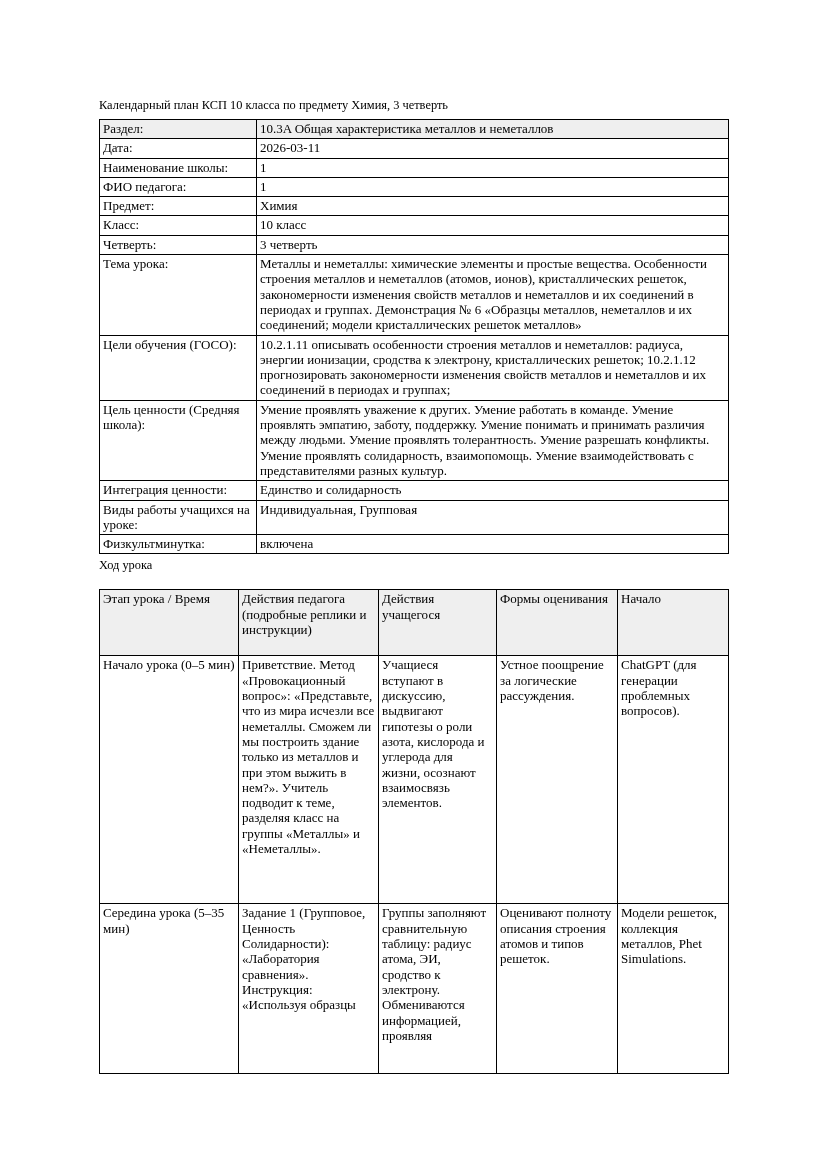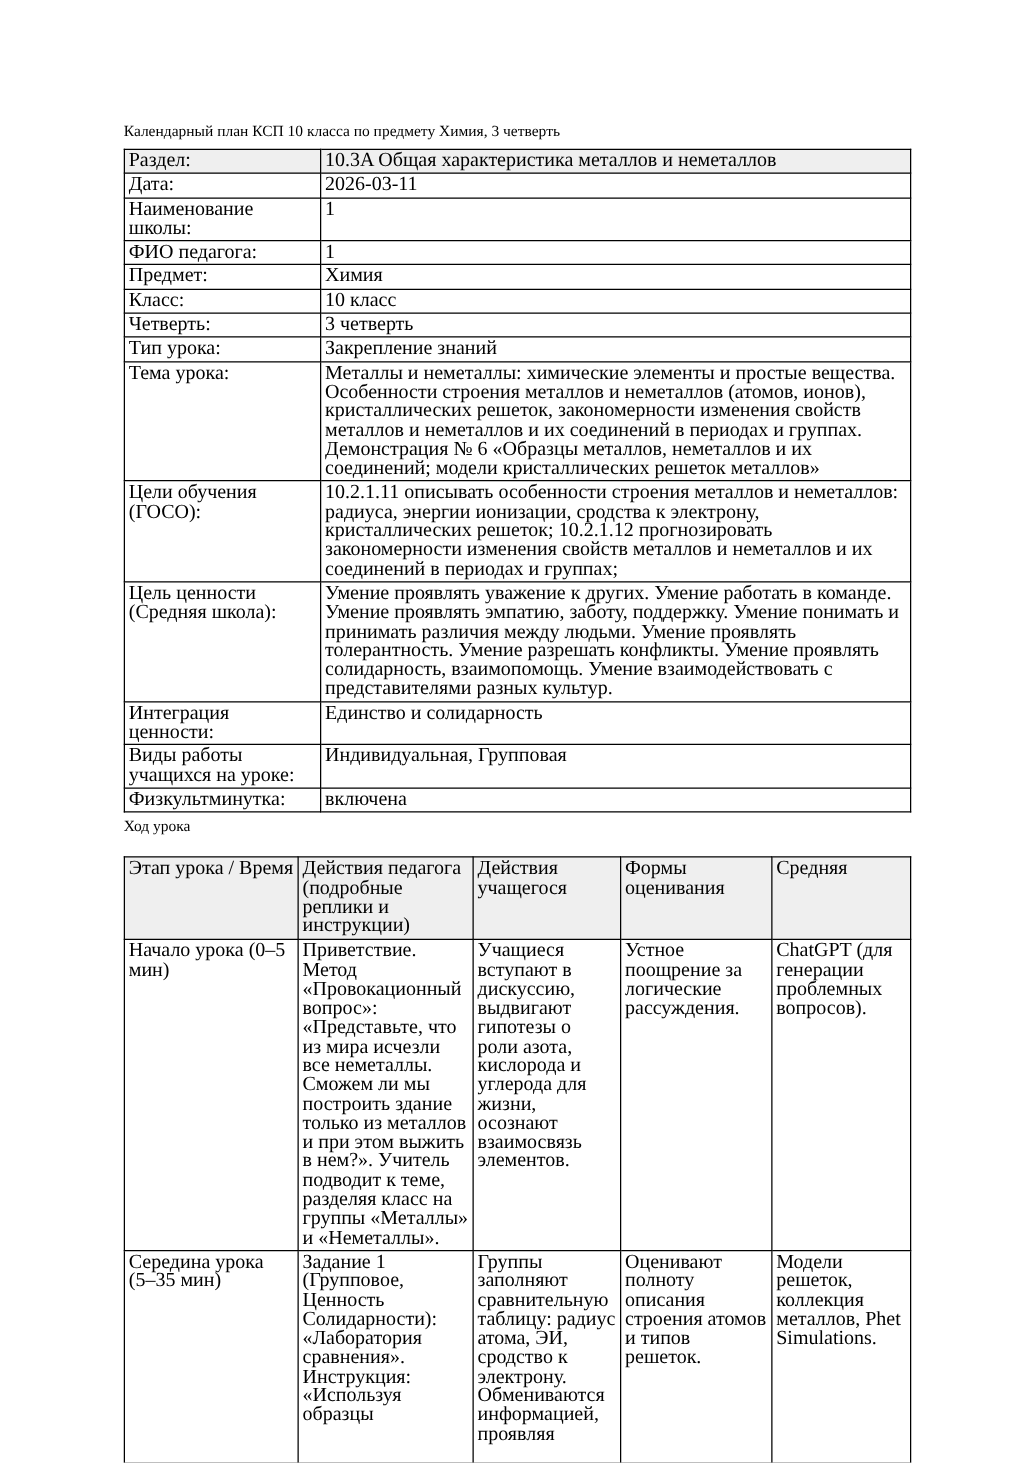--- a/index.html
+++ b/index.html
@@ -31,21 +31,21 @@
   }
   .section-label {
     font-size: 12.4px;
     line-height: 16px;
     margin: 3px 0 16px 0;
   }
   table {
     border-collapse: collapse;
     table-layout: fixed;
     width: 629px;
-    font-size: 16px;
+    font-size: 13px;
     line-height: 15.3px;
   }
   table td, table th {
     border: 1px solid #000000;
     vertical-align: top;
     padding: 1px 3px 2px 3px;
     text-align: left;
     font-weight: normal;
     word-wrap: break-word;
     overflow-wrap: break-word;
@@ -101,24 +101,20 @@
         </tr>
         <tr>
           <td>Класс:</td>
           <td>10 класс</td>
         </tr>
         <tr>
           <td>Четверть:</td>
           <td>3 четверть</td>
         </tr>
         <tr>
-          <td>Тип урока:</td>
-          <td>Закрепление знаний</td>
-        </tr>
-        <tr>
           <td>Тема урока:</td>
           <td>Металлы и неметаллы: химические элементы и простые вещества. Особенности строения металлов и неметаллов (атомов, ионов), кристаллических решеток, закономерности изменения свойств металлов и неметаллов и их соединений в периодах и группах. Демонстрация № 6 «Образцы металлов, неметаллов и их соединений; модели кристаллических решеток металлов»</td>
         </tr>
         <tr>
           <td>Цели обучения (ГОСО):</td>
           <td>10.2.1.11 описывать особенности строения металлов и неметаллов: радиуса, энергии ионизации, сродства к электрону, кристаллических решеток; 10.2.1.12 прогнозировать закономерности изменения свойств металлов и неметаллов и их соединений в периодах и группах;</td>
         </tr>
         <tr>
           <td>Цель ценности (Средняя школа):</td>
           <td>Умение проявлять уважение к других. Умение работать в команде. Умение проявлять эмпатию, заботу, поддержку. Умение понимать и принимать различия между людьми. Умение проявлять толерантность. Умение разрешать конфликты. Умение проявлять солидарность, взаимопомощь. Умение взаимодействовать с представителями разных культур.</td>
@@ -147,21 +143,21 @@
         <col class="f3">
         <col class="f4">
         <col class="f5">
     </colgroup>
     <thead>
       <tr>
           <td>Этап урока / Время</td>
           <td>Действия педагога (подробные реплики и инструкции)</td>
           <td>Действия учащегося</td>
           <td>Формы оценивания</td>
-          <td>Средняя</td>
+          <td>Начало</td>
         </tr>
     </thead>
     <tbody>
         <tr class="tall">
           <td>Начало урока (0–5 мин)</td>
           <td>Приветствие. Метод «Провокационный вопрос»: «Представьте, что из мира исчезли все неметаллы. Сможем ли мы построить здание только из металлов и при этом выжить в нем?». Учитель подводит к теме, разделяя класс на группы «Металлы» и «Неметаллы».</td>
           <td>Учащиеся вступают в дискуссию, выдвигают гипотезы о роли азота, кислорода и углерода для жизни, осознают взаимосвязь элементов.</td>
           <td>Устное поощрение за логические рассуждения.</td>
           <td>ChatGPT (для генерации проблемных вопросов).</td>
         </tr>

